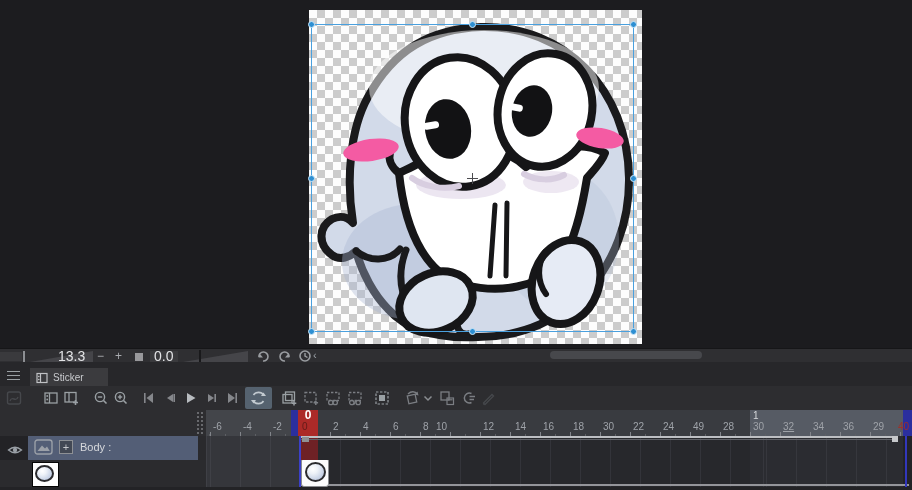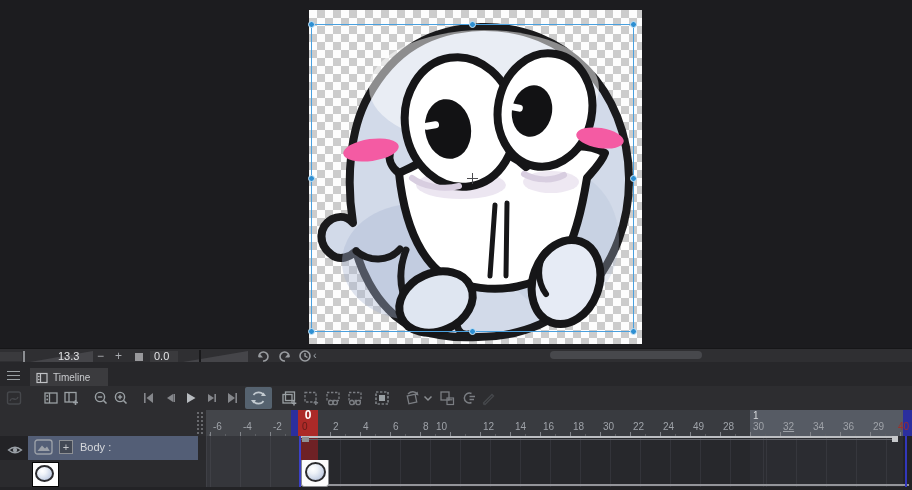--- a/index.html
+++ b/index.html
@@ -13,21 +13,21 @@
                      linear-gradient(45deg,#cccccc 25%,transparent 25%,transparent 75%,#cccccc 75%);
     background-size:16px 16px;background-position:0 0,8px 8px;}
   .ghost-svg{position:absolute;left:0;top:0;width:100%;height:100%;}
   .sel{position:absolute;border:0 solid #4aa0de;}
   .handle{position:absolute;width:7px;height:7px;border-radius:50%;background:#2e8fd2;border:1px solid #cae6f8;box-sizing:border-box;}
   .cross-h{position:absolute;width:11px;height:1px;background:#4c4c50;}
   .cross-v{position:absolute;width:1px;height:11px;background:#4c4c50;}
   
   .navbar{left:0;top:348px;width:912px;height:14px;background:#2f2f32;border-top:1px solid #161618;box-sizing:border-box;}
   .wedge{position:absolute;background:#454549;clip-path:polygon(0 100%,100% 0,100% 100%);}
-  .navtxt{position:absolute;font-size:11px;color:#e3e4e6;line-height:11px;}
+  .navtxt{position:absolute;font-size:14px;color:#e3e4e6;line-height:11px;}
   .navbtn{position:absolute;color:#a9abaf;font-size:12px;line-height:10px;cursor:default;}
   .hthumb{position:absolute;left:550px;top:2px;width:152px;height:8px;border-radius:4px;background:#47484c;}
   
   .panel{left:0;top:362px;width:912px;height:128px;background:#27272a;}
   .tab{position:absolute;left:30px;top:6px;width:78px;height:19px;background:#3b3b3e;
        display:flex;align-items:center;gap:5px;padding-left:6px;box-sizing:border-box;
        font-size:10px;color:#c9cbce;}
   .burger{position:absolute;left:7px;top:9px;width:13px;height:9px;
       background:linear-gradient(#9aa0a4 0 1px,transparent 1px 4px,#9aa0a4 4px 5px,transparent 5px 8px,#9aa0a4 8px 9px);}
   .toolbar{position:absolute;left:0;top:24px;width:912px;height:24px;background:#2d2d30;}
@@ -187,21 +187,21 @@
 
   <div class="abs panel">
     <div class="burger"></div>
     <div class="tab">
       <svg width="12" height="12" viewBox="0 0 12 12">
         <rect x="1" y="1.5" width="10" height="9" fill="none" stroke="#c0c2c5" stroke-width="1.2"></rect>
         <line x1="4.5" y1="1.5" x2="4.5" y2="10.5" stroke="#c0c2c5" stroke-width="1.2"></line>
         <circle cx="2.8" cy="4.5" r="0.8" fill="#c0c2c5"></circle>
           <circle cx="2.8" cy="7.5" r="0.8" fill="#c0c2c5"></circle>
       </svg>
-      <span>Timeline</span>
+      <span>Sticker</span>
     </div>
 
     <div class="toolbar">
       <span class="ticon" style="left:5px;">
         <svg width="18" height="18" viewBox="0 0 18 18">
             <rect x="2.5" y="3" width="13" height="12" rx="2" fill="none" stroke="#46484c" stroke-width="1.4"></rect>
             <path d="M5 12 C7 6 11 14 13 8" fill="none" stroke="#46484c" stroke-width="1.4"></path>
           </svg>
       </span>
       <span class="ticon" style="left:42px;">

